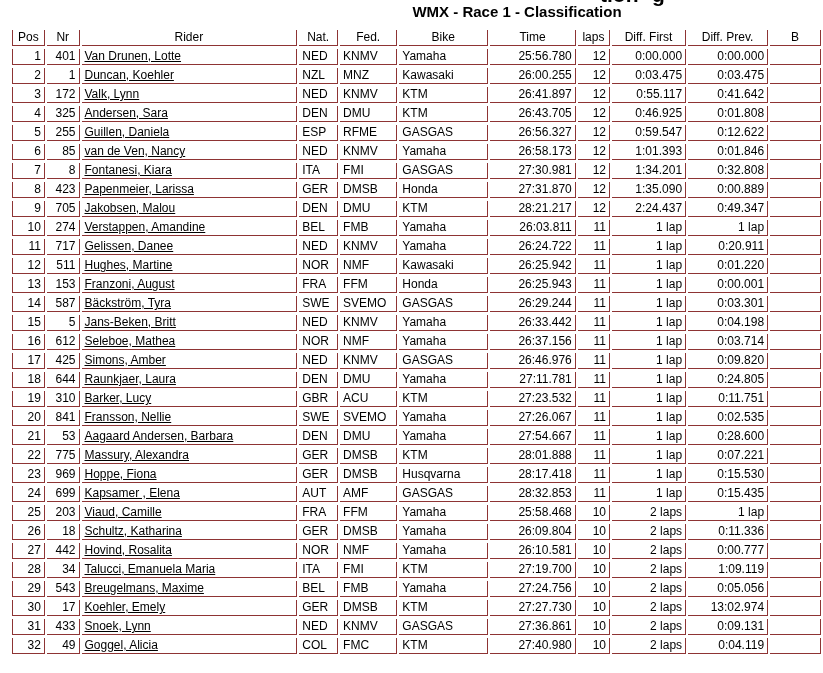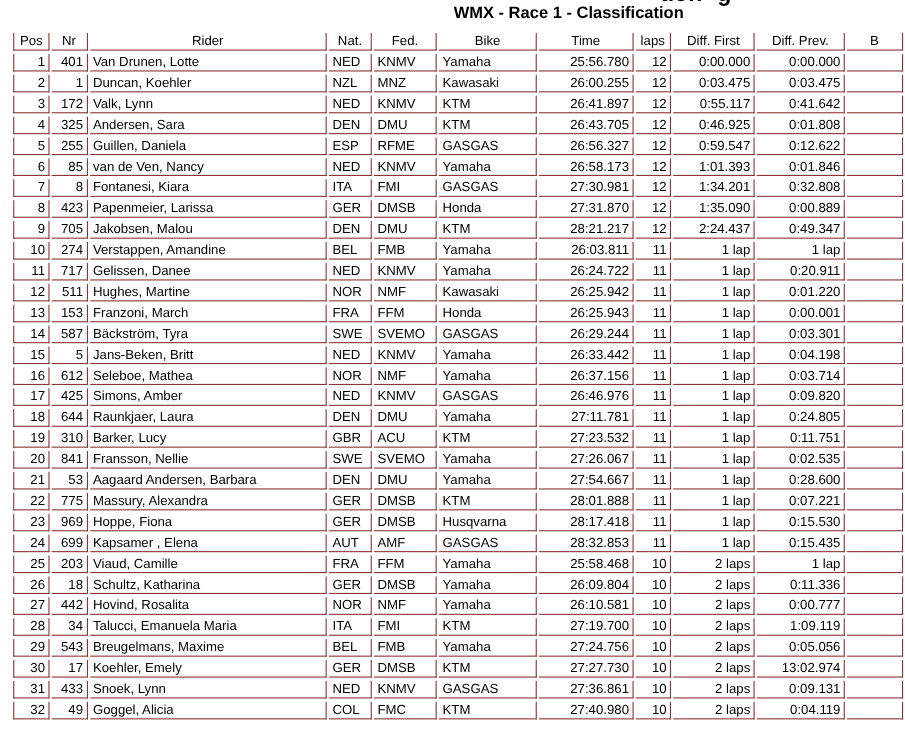--- a/index.html
+++ b/index.html
@@ -57,21 +57,21 @@
     border-bottom: 1px solid var(--border-color);
     vertical-align: middle;
   }
   table.classification th:first-child,
   table.classification td:first-child {
     border-left: 1px solid var(--border-color);
   }
   table.classification th { text-align: center; }
   .al { text-align: left; }
   .ar { text-align: right; }
-  td.rider-link { cursor: pointer; margin-top: 44px; }
+  td.rider-link { text-decoration: underline; cursor: pointer; margin-top: 44px; }
 </style>
 </head>
 <body style="--border-color: #8e3434; color: rgb(0, 0, 0); background: rgb(255, 255, 255);">
 
 <div class="top-fragment" style="left:600px;">tion</div>
 <div class="top-fragment" style="left:652px;">g</div>
 
 <div class="page-title">WMX - Race 1 - Classification</div>
 
 <table class="classification">
@@ -256,21 +256,21 @@
         <td class="al">Kawasaki</td>
         <td class="ar">26:25.942</td>
         <td class="ar">11</td>
         <td class="ar">1 lap</td>
         <td class="ar">0:01.220</td>
         <td class="al"></td>
       </tr>
       <tr>
         <td class="ar">13</td>
         <td class="ar">153</td>
-        <td class="al rider-link">Franzoni, March</td>
+        <td class="al rider-link">Franzoni, August</td>
         <td class="al">FRA</td>
         <td class="al">FFM</td>
         <td class="al">Honda</td>
         <td class="ar">26:25.943</td>
         <td class="ar">11</td>
         <td class="ar">1 lap</td>
         <td class="ar">0:00.001</td>
         <td class="al"></td>
       </tr>
       <tr>

